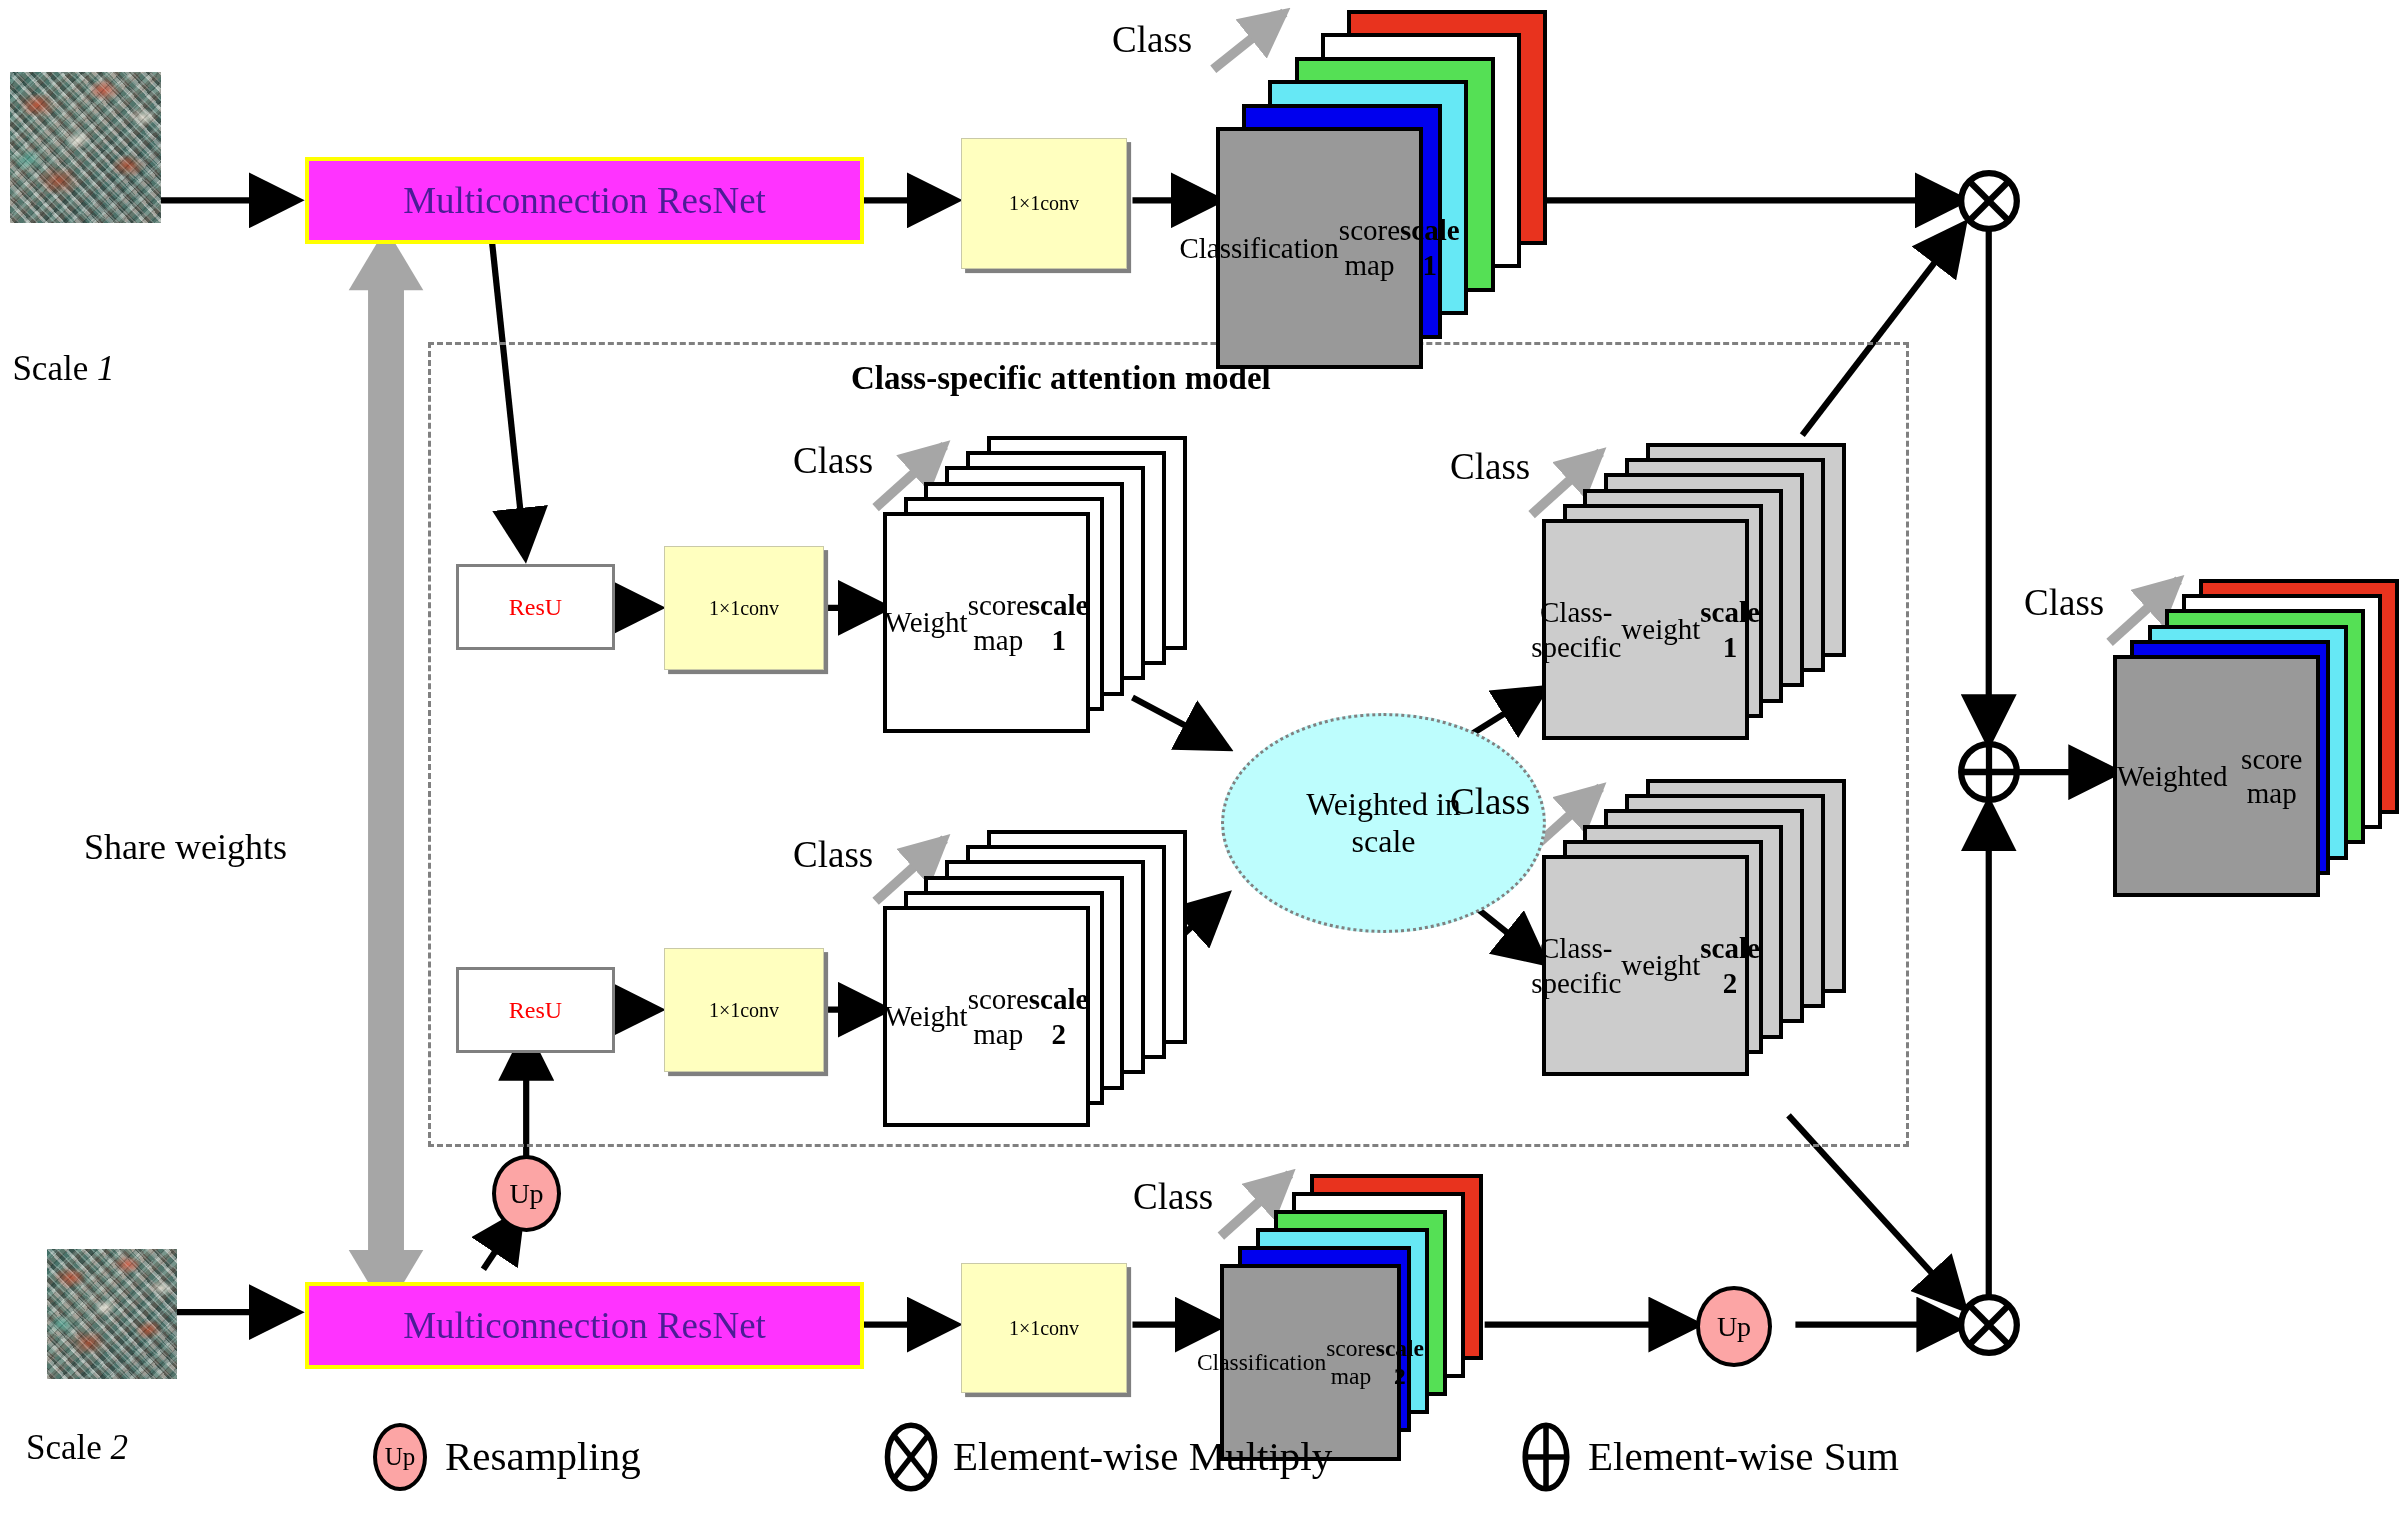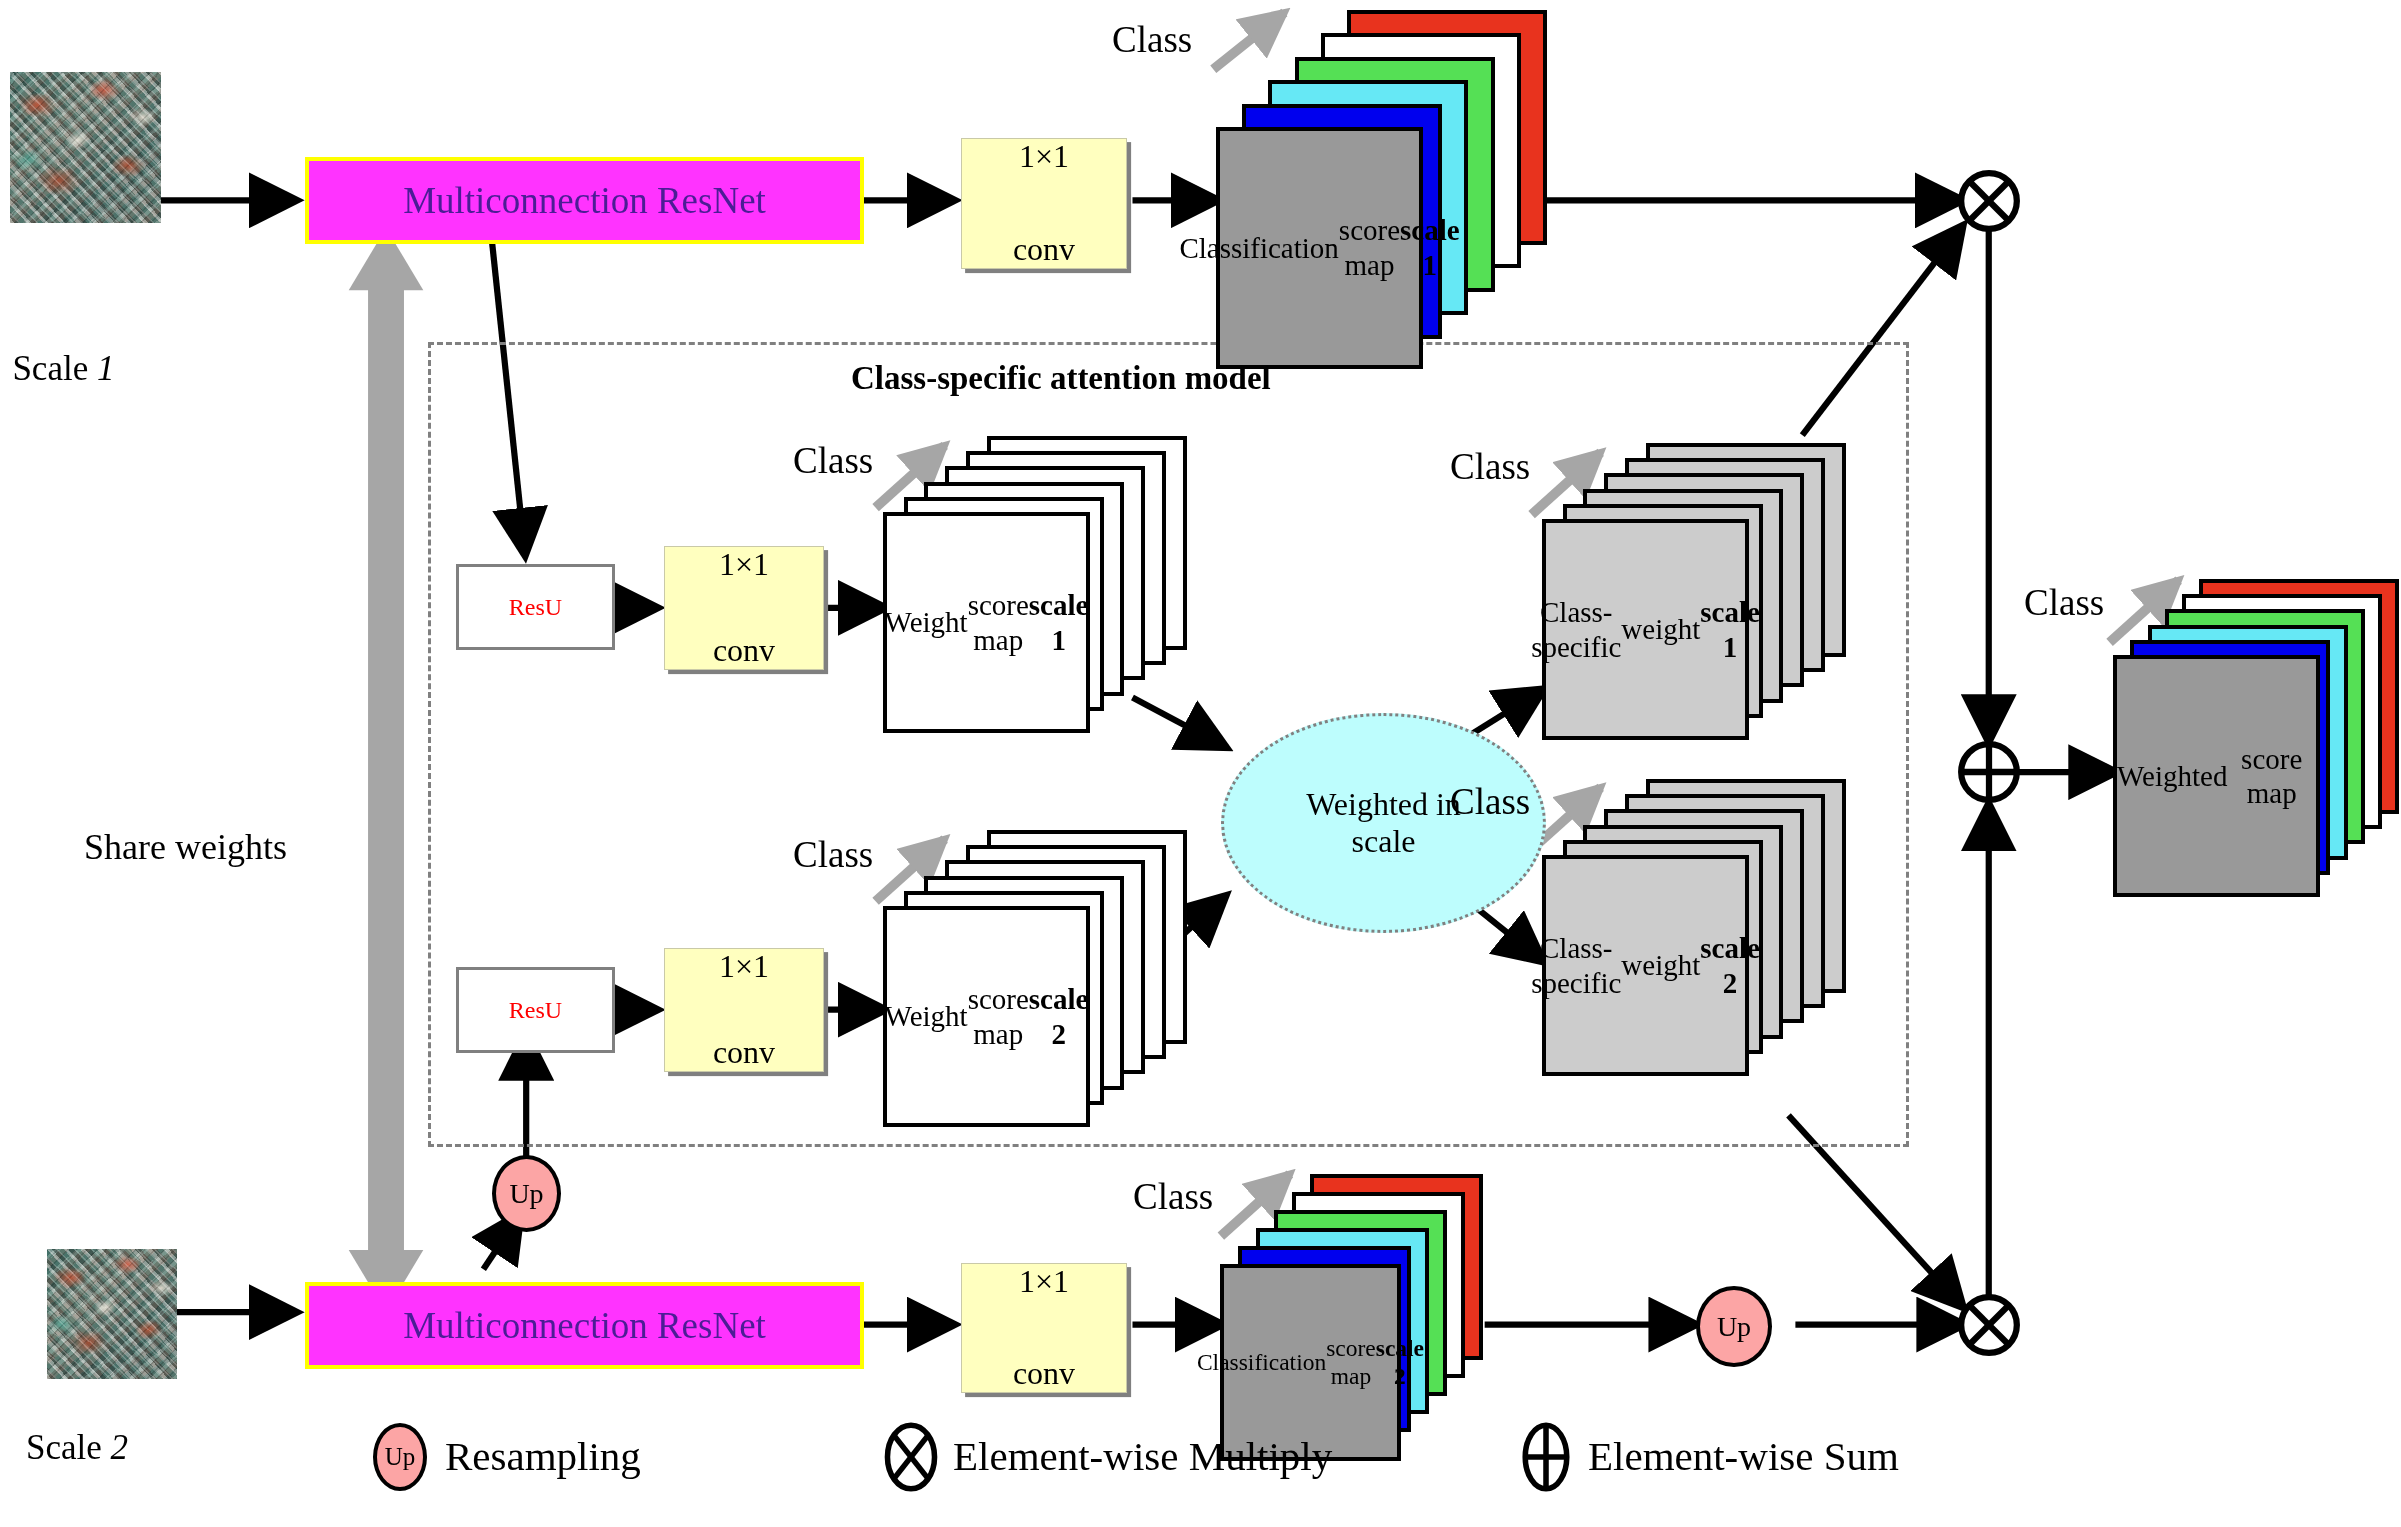--- a/index.html
+++ b/index.html
@@ -43,22 +43,22 @@
   .resnet{
     background:#ff33ff;border:4.8px solid #ffff00;
     display:flex;align-items:center;justify-content:center;
     color:#4c1d95;font-size:37px;white-space:nowrap;
     box-sizing:border-box;
   }
   
   .conv{
     background:#ffffbf;border:0.7px solid #c9c9a8;
     box-shadow:4.1px 4.1px 0 0 #808080;
-    display:flex;flex-direction:column;align-items:center;justify-content:space-between;
-    color:#000;font-size:32px;line-height:1.12;box-sizing:border-box;
+    display:flex;flex-direction:row;align-items:center;justify-content:center;
+    color:#000;font-size:20px;line-height:1.12;box-sizing:border-box;
   }
   
   .resu{
     background:#ffffff;border:3.5px solid #808080;
     display:flex;align-items:center;justify-content:center;
     color:#ff0000;font-size:24px;box-sizing:border-box;
   }
   
   .dashbox{
     border:3.5px dashed #808080;box-sizing:border-box;background:transparent;

